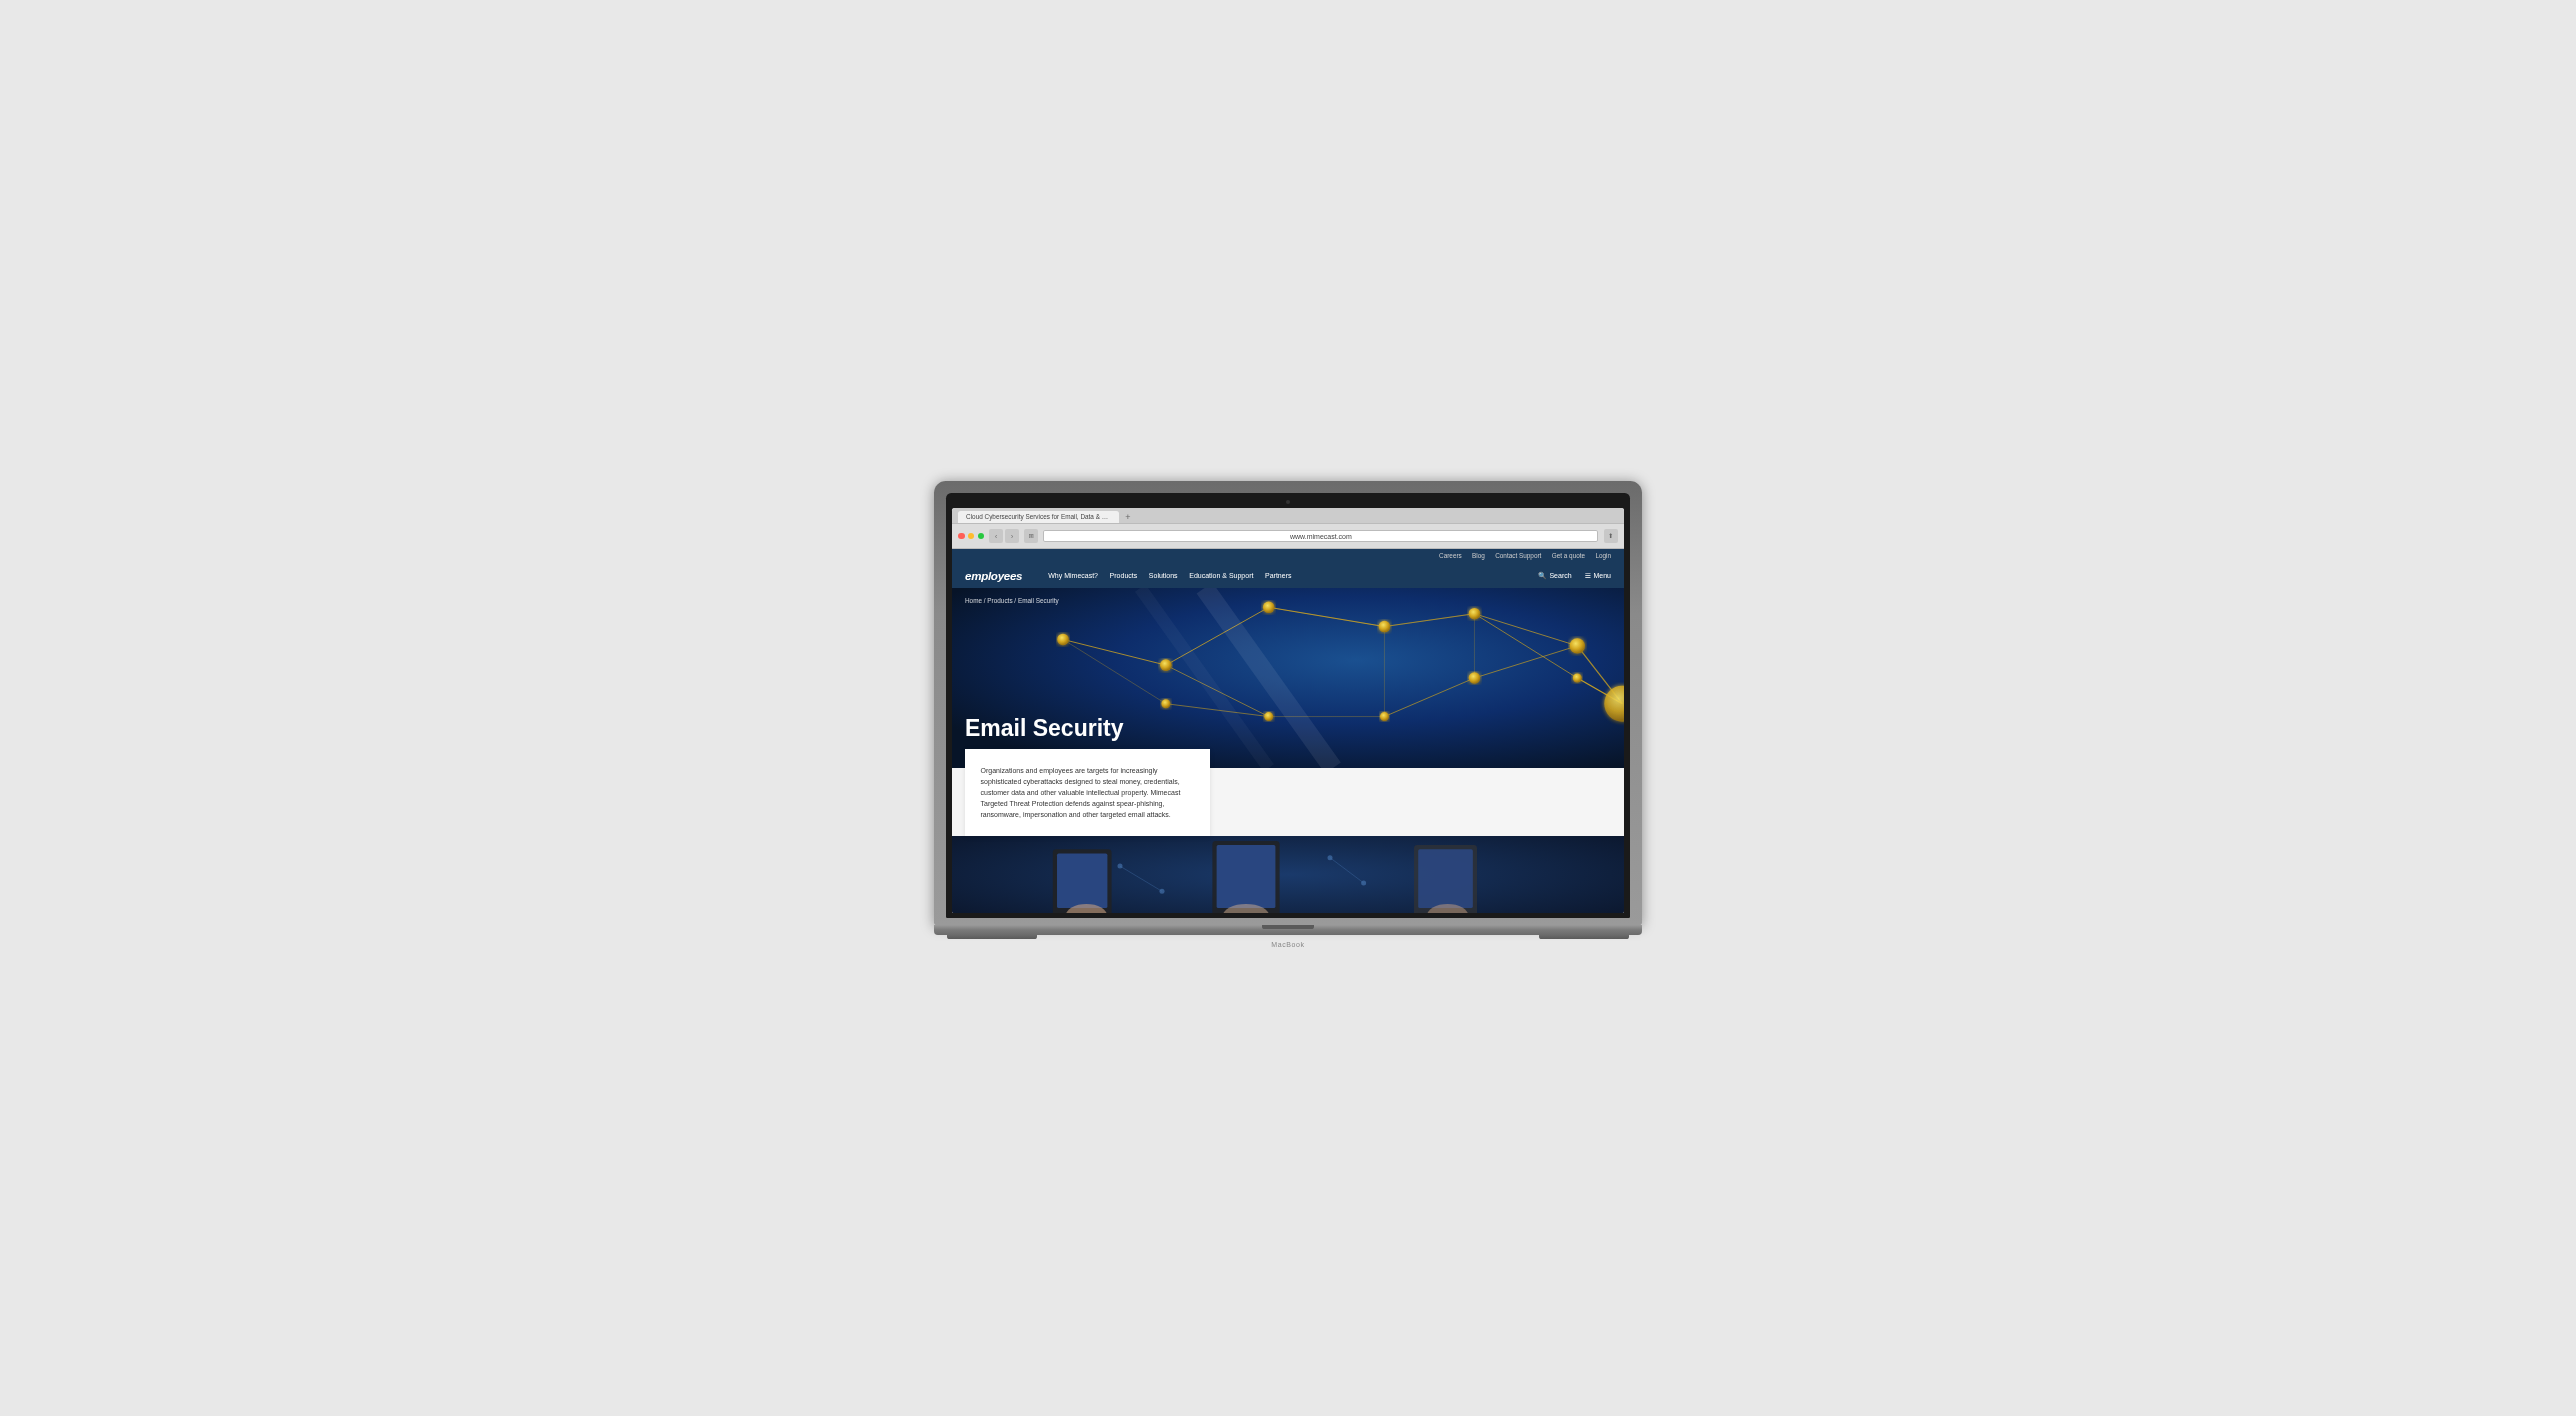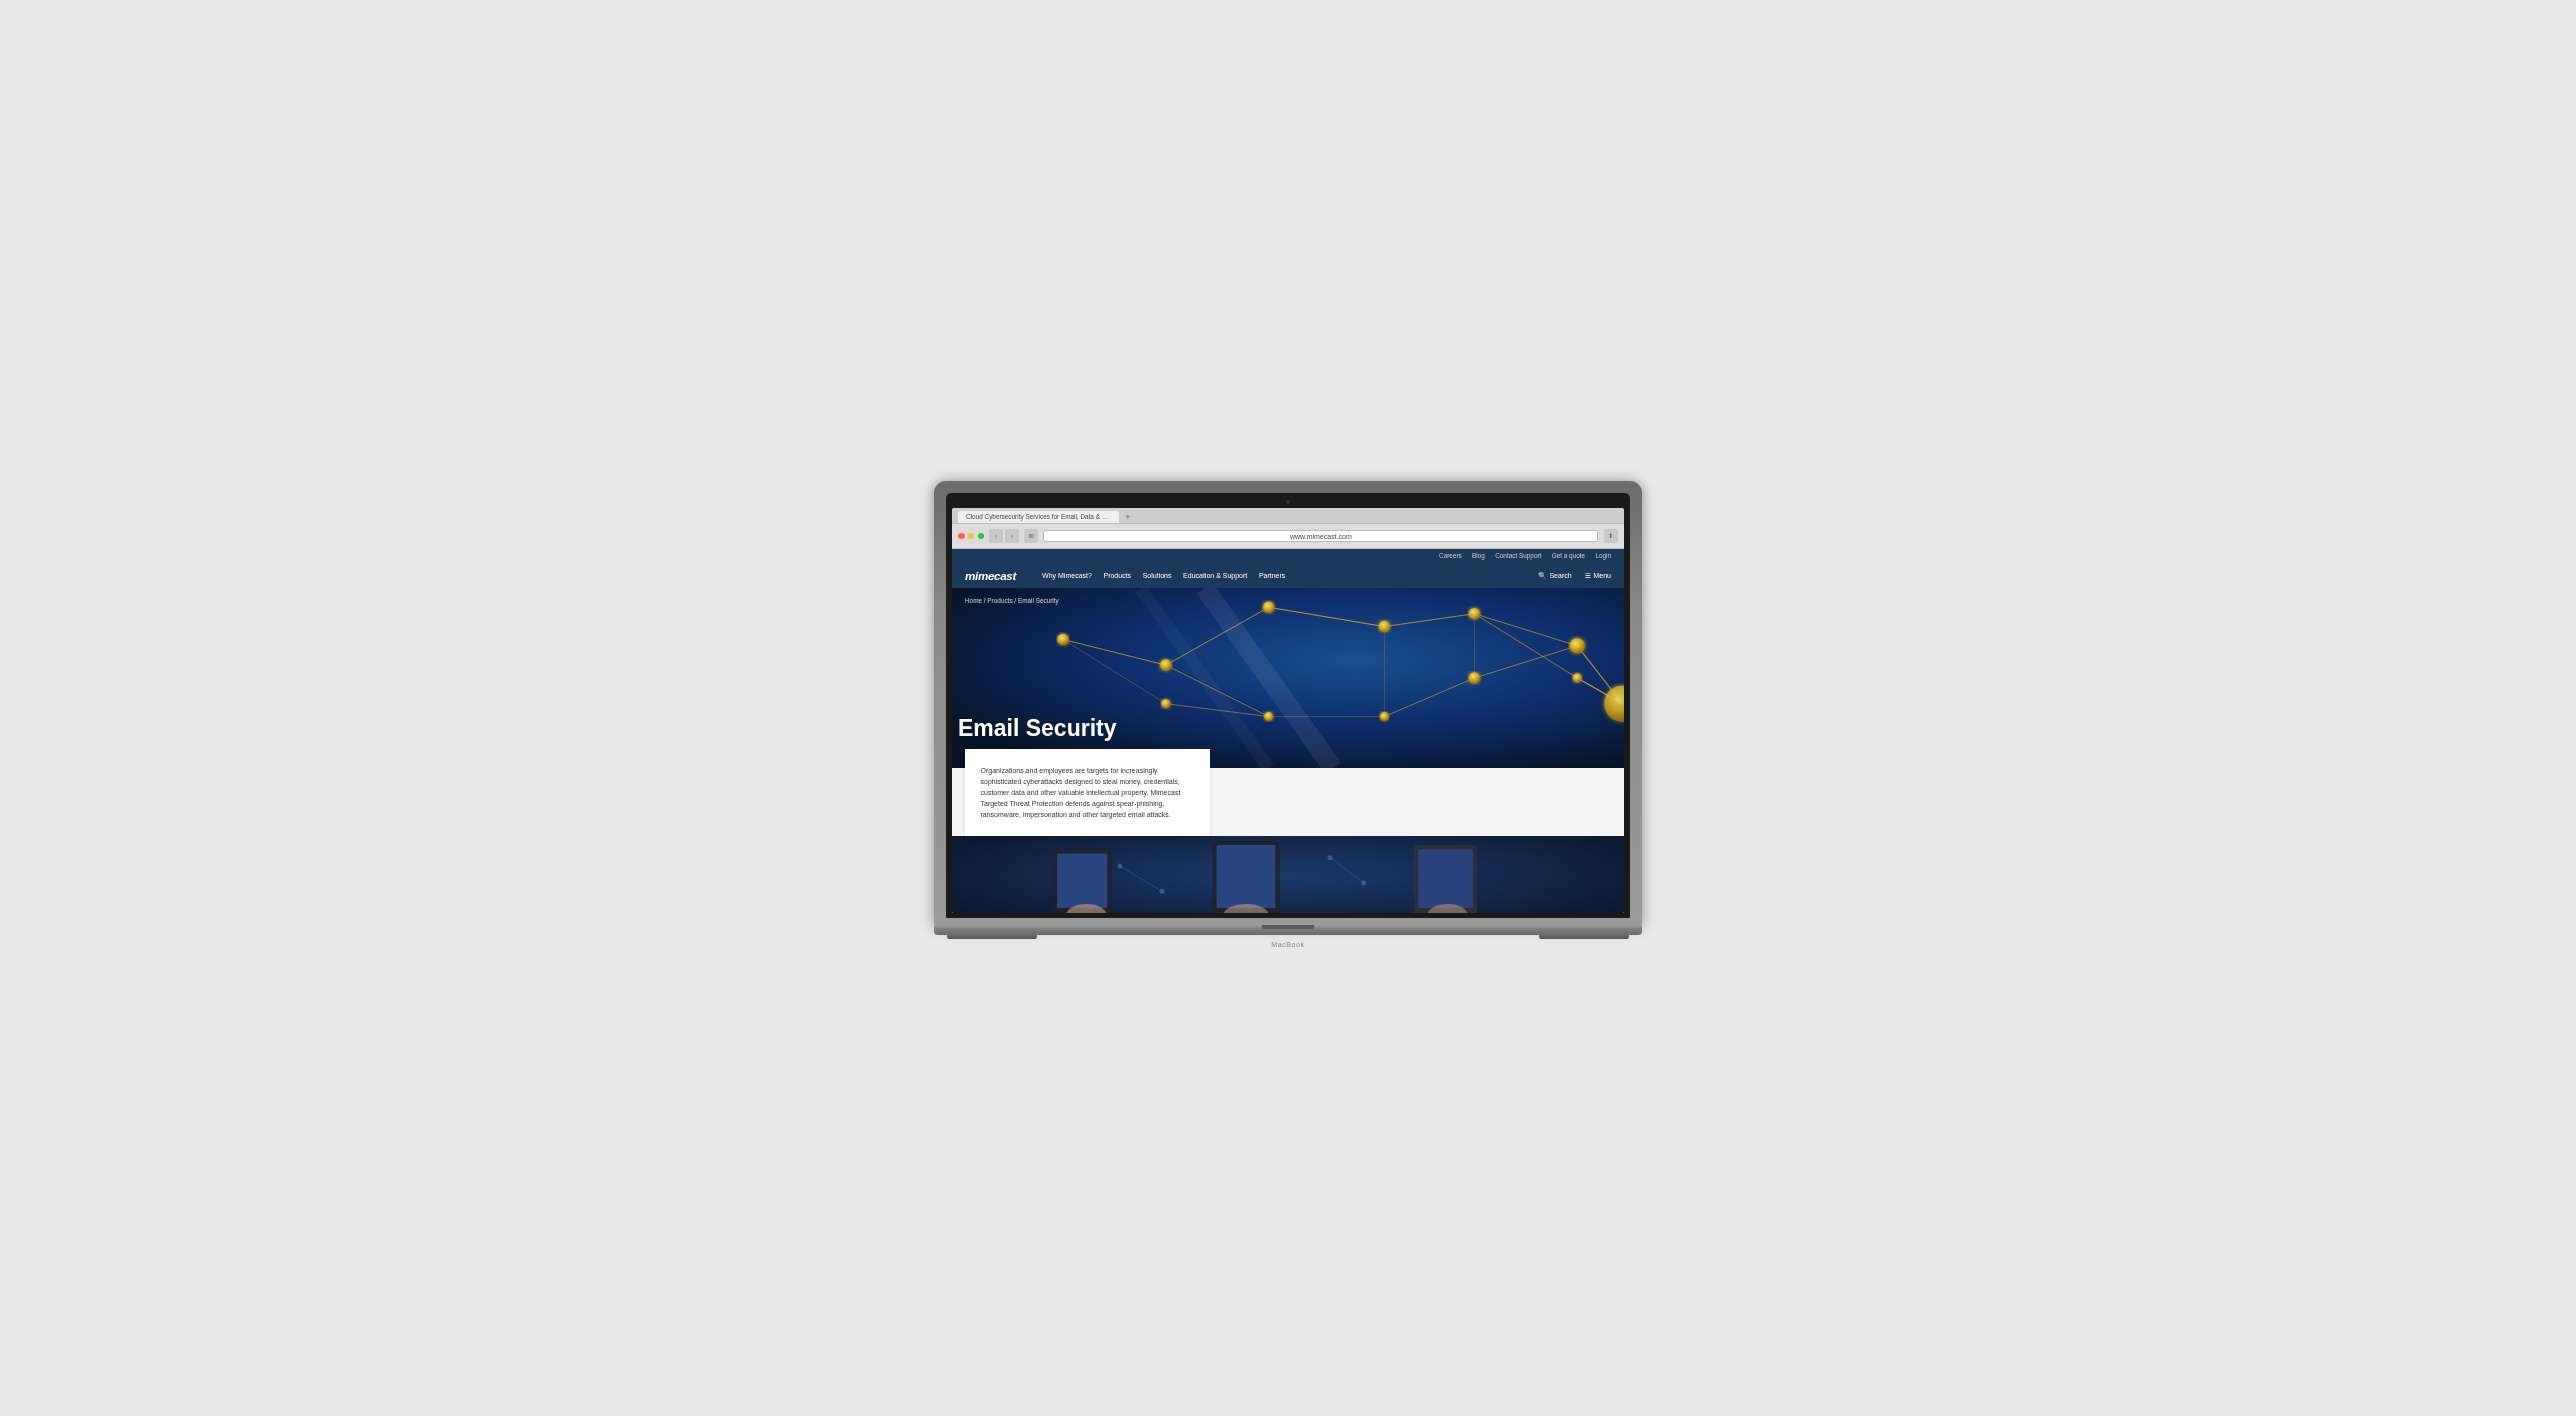--- a/index.html
+++ b/index.html
@@ -235,21 +235,21 @@
     .hero-svg {
       width: 100%;
       height: 100%;
       position: absolute;
       top: 0; left: 0;
     }
 
     .hero-title {
       position: absolute;
       bottom: 26px;
-      left: 6px;
+      left: 13px;
       color: white;
       font-size: 23px;
       font-weight: bold;
     }
 
     
     .breadcrumb {
       position: absolute;
       top: 9px;
       left: 13px;
@@ -364,21 +364,21 @@
 
             <div class="utility-bar">
               <a>Careers</a>
               <a>Blog</a>
               <a>Contact Support</a>
               <a>Get a quote</a>
               <a>Login</a>
             </div>
 
             <div class="main-nav">
-              <div class="logo">mimecast</div>
+              <div class="logo">employees</div>
               <div class="nav-links">
                 <a class="nav-link">Why Mimecast?</a>
                 <a class="nav-link">Products</a>
                 <a class="nav-link">Solutions</a>
                 <a class="nav-link">Education &amp; Support</a>
                 <a class="nav-link">Partners</a>
               </div>
               <div class="nav-search">
                 <span>🔍</span>
                 <span>Search</span>

